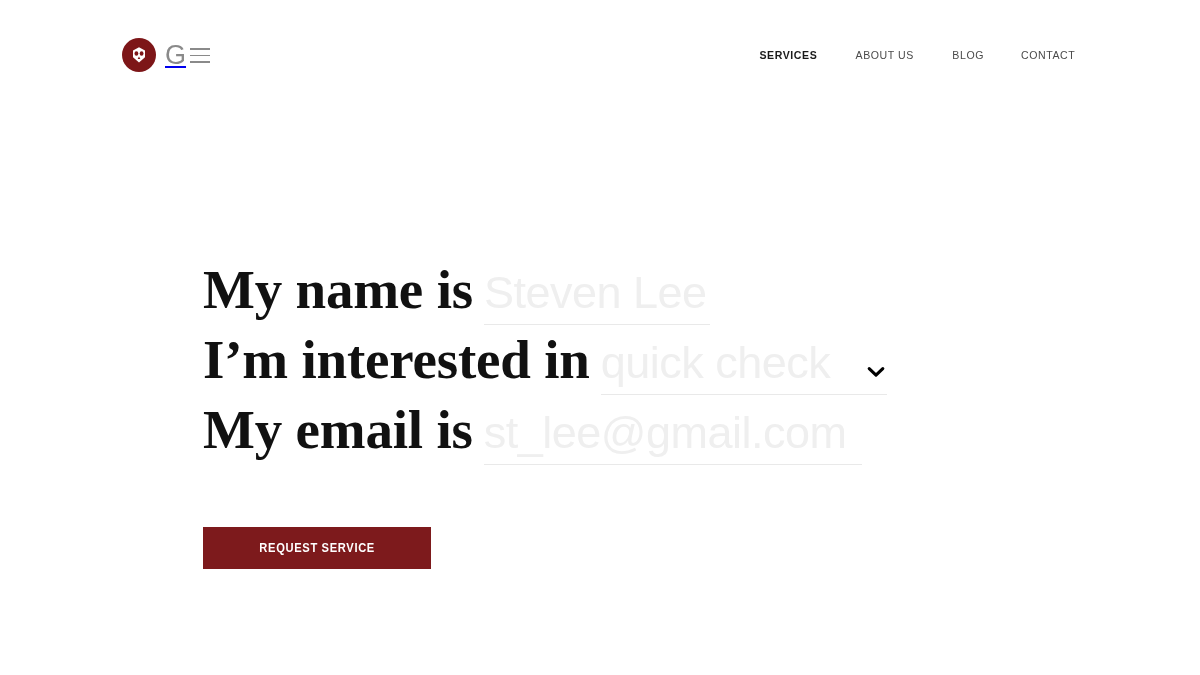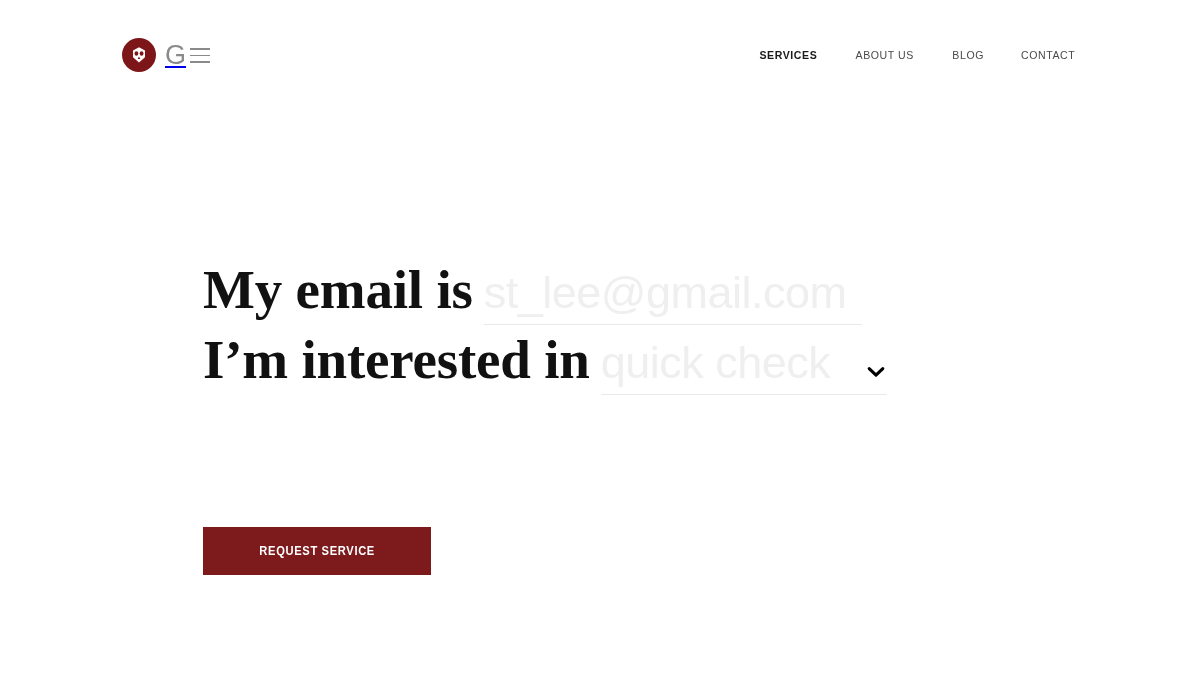--- a/index.html
+++ b/index.html
@@ -88,21 +88,21 @@
   .chevron{
     position:absolute; right:0; bottom:14px;
     width:22px; height:16px;
     display:flex; align-items:center; justify-content:center;
   }
   .chevron svg{ display:block; }
 
   
   .cta{
     position:absolute; left:203px; top:527px;
-    width:228px; height:48px;
+    width:228px; height:42px;
     background:#7d1a1c;
     border:none; cursor:pointer;
     display:flex; align-items:center; justify-content:center;
   }
   .cta-label{
     font-family:"Liberation Sans Narrow","Liberation Sans", sans-serif;
     color:#ffffff; font-size:12px; font-weight:700;
     letter-spacing:0.7px; text-transform:uppercase;
     transform:scaleX(0.93);
   }
@@ -136,38 +136,44 @@
     <nav class="nav">
       <a href="#" class="active">SERVICES</a>
       <a href="#">ABOUT US</a>
       <a href="#">BLOG</a>
       <a href="#">CONTACT</a>
     </nav>
   </div>
 
   <div class="form-block">
 
-
     <div class="form-line">
-      <span class="lead">My email is</span>
-      <span class="field field-email">
-        <span class="ph">st_lee@gmail.com</span>
+      <span class="lead">My name is</span>
+      <span class="field field-name">
+        <span class="ph">Steven Lee</span>
       </span>
     </div>
 
     <div class="form-line">
       <span class="lead">I’m interested in</span>
       <span class="field field-service">
         <span class="ph">quick check</span>
         <span class="chevron">
           <svg width="18" height="12" viewBox="0 0 18 12" aria-hidden="true">
             <path d="M2.2 2.6 L9 9.2 L15.8 2.6" fill="none" stroke="#000000" stroke-width="3.1" stroke-linecap="round" stroke-linejoin="round"></path>
           </svg>
         </span>
       </span>
     </div>
+
+    <div class="form-line">
+      <span class="lead">My email is</span>
+      <span class="field field-email">
+        <span class="ph">st_lee@gmail.com</span>
+      </span>
+    </div>
   </div>
 
   <button class="cta">
     <span class="cta-label">REQUEST SERVICE</span>
   </button>
 
 </div>
 
 </body></html>

